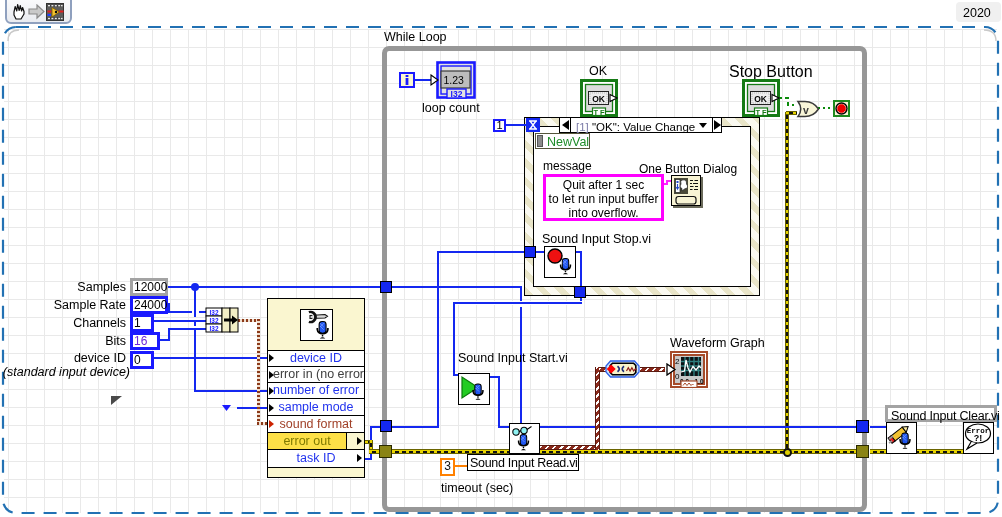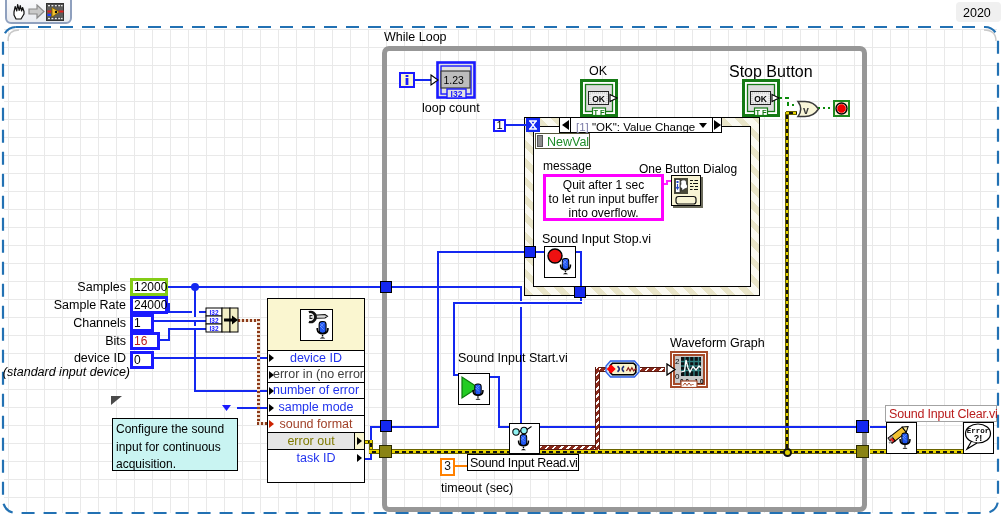--- a/index.html
+++ b/index.html
@@ -274,24 +274,24 @@
 </svg>
 <div class="lbl" style="left:422px;top:102px;">loop count</div>
 
 <div class="lbl" style="right:876px;top:281px;">Samples</div>
 <div class="lbl" style="right:876px;top:299px;">Sample Rate</div>
 <div class="lbl" style="right:876px;top:317px;">Channels</div>
 <div class="lbl" style="right:876px;top:335px;">Bits</div>
 <div class="lbl" style="right:876px;top:352px;">device ID</div>
 <div class="lbl" style="right:872px;top:366px;font-style:italic;">(standard input device)</div>
 
-<div class="a" style="left:130px;top:278px;width:38px;height:18px;border:3px solid #84cc16;background:#fff;font-size:12px;line-height:11px;color:#000;padding:1px 0 0 1px">12000</div>
+<div class="a" style="left:130px;top:278px;width:38px;height:18px;border:3px solid #a3a3a3;background:#fff;font-size:12px;line-height:11px;color:#000;padding:1px 0 0 1px">12000</div>
 <div class="a" style="left:130px;top:296px;width:38px;height:18px;border:3px solid #1a1aff;background:#fff;font-size:12px;line-height:11px;color:#000;padding:1px 0 0 1px">24000</div>
 <div class="a" style="left:130px;top:314px;width:24px;height:18px;border:3px solid #1a1aff;background:#fff;font-size:12px;line-height:11px;color:#000;padding:1px 0 0 1px">1</div>
-<div class="a" style="left:130px;top:332px;width:30px;height:18px;border:3px solid #1a1aff;background:#fff;font-size:12px;line-height:11px;color:#b91c1c;padding:1px 0 0 1px">16</div>
+<div class="a" style="left:130px;top:332px;width:30px;height:18px;border:3px solid #1a1aff;background:#fff;font-size:12px;line-height:11px;color:#6d28d9;padding:1px 0 0 1px">16</div>
 <div class="a" style="left:130px;top:351px;width:24px;height:18px;border:3px solid #1a1aff;background:#fff;font-size:12px;line-height:11px;color:#000;padding:1px 0 0 1px">0</div>
 
 <svg class="a" width="34" height="26" style="left:205px;top:307px" viewBox="0 0 34 26">
   <rect x="1" y="1" width="16" height="8" fill="#fff" stroke="#000" stroke-width="1"></rect>
   <rect x="1" y="9" width="16" height="8" fill="#fff" stroke="#000" stroke-width="1"></rect>
   <rect x="1" y="17" width="16" height="8" fill="#fff" stroke="#000" stroke-width="1"></rect>
   <rect x="17" y="1" width="8" height="24" fill="#f2eec6" stroke="#000" stroke-width="1"></rect>
   <rect x="25" y="1" width="8" height="24" fill="#f2eec6" stroke="#000" stroke-width="1"></rect>
   <text x="9" y="7.5" font-size="6.5" font-weight="bold" text-anchor="middle" font-family="Liberation Sans" fill="#1a1aff">I32</text>
   <text x="9" y="15.5" font-size="6.5" font-weight="bold" text-anchor="middle" font-family="Liberation Sans" fill="#1a1aff">I32</text>
@@ -312,22 +312,22 @@
     <path d="M2.5,7.5 v2 a5.8,5 0 0 0 11.5,0 v-2" fill="none" stroke="#000" stroke-width="1.8"></path>
     <path d="M8.2,15 v1.8" stroke="#000" stroke-width="1.6"></path>
     <path d="M5.2,19 q3,-2.6 6,0 z" fill="#000"></path>
   </g>
 </svg>
 <div class="a" style="left:267px;top:350px;width:98px;height:17px;background:#fff;border:1px solid #000;border-left:1.5px solid #000;font-size:12.5px;line-height:15px;text-align:center;color:#2233ee">device&nbsp;ID</div>
 <div class="a" style="left:267px;top:366px;width:98px;height:17px;background:#fff;border:1px solid #000;border-left:1.5px solid #000;font-size:12.5px;line-height:15px;color:#404040;overflow:hidden;padding-left:5px">error in (no error</div>
 <div class="a" style="left:267px;top:382px;width:98px;height:17px;background:#fff;border:1px solid #000;border-left:1.5px solid #000;font-size:12.5px;line-height:15px;color:#2233ee;overflow:hidden;padding-left:5px">number of error</div>
 <div class="a" style="left:267px;top:398px;width:98px;height:18px;background:#fff;border:1px solid #000;border-left:1.5px solid #000;font-size:12.5px;line-height:16px;text-align:center;color:#2233ee">sample mode</div>
 <div class="a" style="left:267px;top:415px;width:98px;height:18px;background:#fff;border:1px solid #000;border-left:1.5px solid #000;font-size:12.5px;line-height:16px;text-align:center;color:#a04028">sound format</div>
-<div class="a" style="left:267px;top:432px;width:88px;height:18px;background:#e5e5e5;border:1px solid #000;border-left:1.5px solid #000;font-size:12.5px;line-height:16px;text-align:center;color:#7f7a00">error out</div>
-<div class="a" style="left:267px;top:449px;width:98px;height:34px;background:#fff;border:1px solid #000;border-left:1.5px solid #000;font-size:12.5px;line-height:16px;text-align:center;color:#2233ee">task&nbsp;ID</div>
+<div class="a" style="left:267px;top:432px;width:80px;height:18px;background:#fde047;border:1px solid #000;border-left:1.5px solid #000;font-size:12.5px;line-height:16px;text-align:center;color:#7f7a00">error out</div>
+<div class="a" style="left:267px;top:449px;width:98px;height:19px;background:#fff;border:1px solid #000;border-left:1.5px solid #000;font-size:12.5px;line-height:16px;text-align:center;color:#2233ee">task&nbsp;ID</div>
 <svg class="a" width="5" height="8" style="left:269px;top:354px">
       <polygon points="0,0 5,4 0,8" fill="#000"></polygon>
     </svg>
 <svg class="a" width="5" height="8" style="left:269px;top:371px">
       <polygon points="0,0 5,4 0,8" fill="#000"></polygon>
     </svg>
 <svg class="a" width="5" height="8" style="left:269px;top:387px">
       <polygon points="0,0 5,4 0,8" fill="#000"></polygon>
     </svg>
 <svg class="a" width="5" height="8" style="left:269px;top:404px">
@@ -342,21 +342,20 @@
 <svg class="a" width="5" height="8" style="left:357px;top:454px">
       <polygon points="0,0 5,4 0,8" fill="#000"></polygon>
     </svg>
 
 <svg class="a" width="12" height="10" style="left:111px;top:396px">
       <polygon points="0,0 11,0 0,9" fill="#4a4a4a"></polygon>
     </svg>
 <svg class="a" width="10" height="7" style="left:222px;top:405px">
       <polygon points="0,0 9,0 4.5,6" fill="#1a1aff"></polygon>
     </svg>
-<div class="a" style="left:112px;top:418px;width:126px;height:53px;background:#c9f4f2;border:1px solid #000;font-size:12px;line-height:17.5px;color:#000;padding:2px 0 0 3px">Configure the sound<br>input for continuous<br>acquisition.</div>
 
 <div class="lbl" style="left:458px;top:352px;">Sound Input Start.vi</div>
 <div class="a" style="left:458px;top:373px;width:32px;height:32px;background:#fff;border:1.5px solid #000"></div>
 <svg class="a" width="30" height="30" style="left:459px;top:374px" viewBox="0 0 30 30">
   <polygon points="3,3 3,24 19,13.5" fill="#22cc22" stroke="#0a7a0a" stroke-width="1.2"></polygon>
   <g transform="translate(12,9.5) scale(0.85)">
     <rect x="4.5" y="0.5" width="7.5" height="13" rx="3.2" fill="#1f55ee" stroke="#000" stroke-width="1.2"></rect>
     <path d="M5.5,2.5 l4,4 M5.5,5.5 l4,4 M10.2,2 l-4.5,4.5" stroke="#6f95ff" stroke-width="1"></path>
     <path d="M2.5,7.5 v2 a5.8,5 0 0 0 11.5,0 v-2" fill="none" stroke="#000" stroke-width="1.8"></path>
     <path d="M8.2,15 v1.8" stroke="#000" stroke-width="1.6"></path>
@@ -400,21 +399,21 @@
   <text x="5" y="27.5" font-size="8" fill="#000" font-family="Liberation Sans">0</text>
   <text x="10" y="32.5" font-size="6.5" font-weight="bold" fill="#000" font-family="Liberation Sans">0.0</text>
   <text x="24.5" y="32.5" font-size="6.5" font-weight="bold" fill="#000" font-family="Liberation Sans">1.0</text>
   <rect x="11" y="30" width="16" height="6.5" fill="#fff" stroke="#a64b2a" stroke-width="1.2"></rect>
   <path d="M13,34.5 l2,-2.5 2,2.5 2,-2.5 2,2.5 1.5,-1.5 1,1" stroke="#a64b2a" fill="none" stroke-width="1"></path>
 </svg>
 <svg class="a" width="11" height="13" style="left:666px;top:363px">
       <polygon points="1,1 9,6.5 1,12" fill="#fff" stroke="#000" stroke-width="1.3"></polygon>
     </svg>
 
-<div class="a" style="left:885px;top:405px;width:112px;height:17px;background:#fff;border:1px solid #a3a3a3;font-size:12.5px;line-height:14px;color:#b91c1c;padding:1px 0 0 3px;letter-spacing:-0.2px;white-space:nowrap">Sound Input Clear.vi</div>
+<div class="a" style="left:885px;top:405px;width:112px;height:17px;background:#fff;border:3px solid #a3a3a3;font-size:12.5px;line-height:14px;color:#000000;padding:1px 0 0 3px;letter-spacing:-0.2px;white-space:nowrap">Sound Input Clear.vi</div>
 <div class="a" style="left:886px;top:422px;width:31px;height:32px;background:#fff;border:1.5px solid #000"></div>
 <svg class="a" width="29" height="30" style="left:887px;top:423px" viewBox="0 0 29 30">
   <g transform="rotate(-38 10 12)">
     <rect x="4" y="9" width="15" height="6.5" fill="#f2c230" stroke="#000" stroke-width="1"></rect>
     <rect x="1" y="9" width="4" height="6.5" fill="#e82020" stroke="#000" stroke-width="1"></rect>
     <polygon points="19,9 24,12.2 19,15.5" fill="#f8e8a0" stroke="#000" stroke-width="1"></polygon>
   </g>
   <path d="M2,16 l4,-3 M2,20 l3,-2" stroke="#999" stroke-width="1.6"></path>
   <g transform="translate(11,9.5) scale(0.85)">
     <rect x="4.5" y="0.5" width="7.5" height="13" rx="3.2" fill="#1f55ee" stroke="#000" stroke-width="1.2"></rect>

